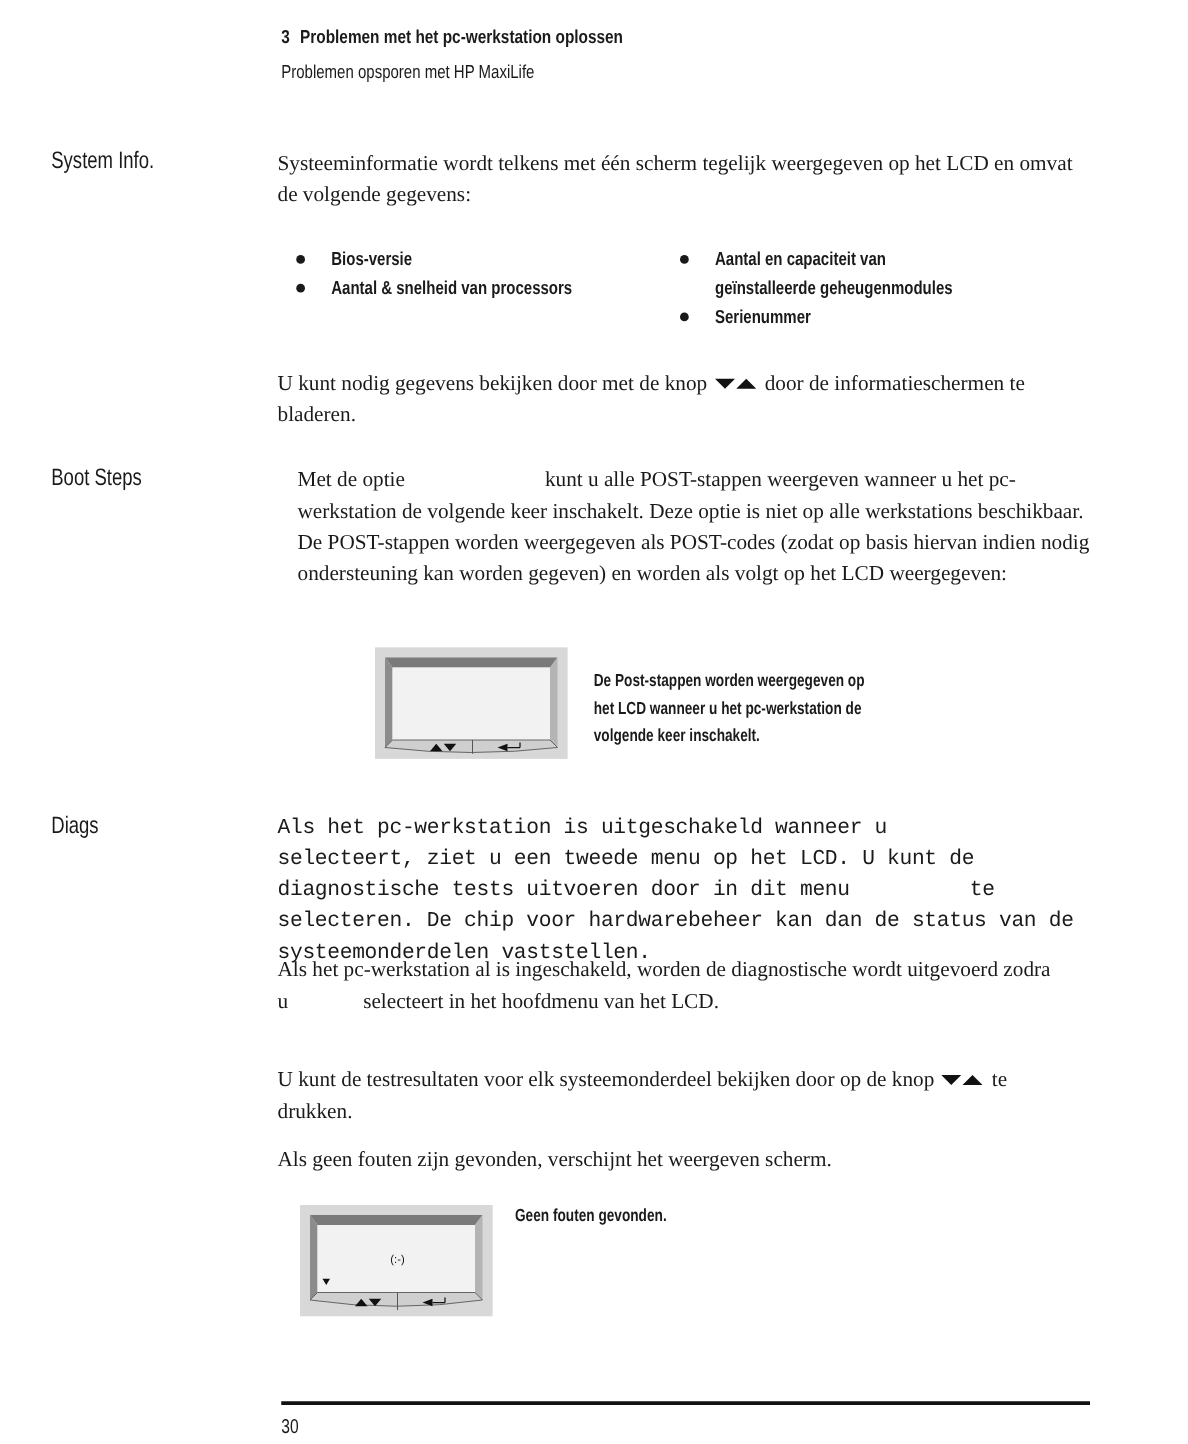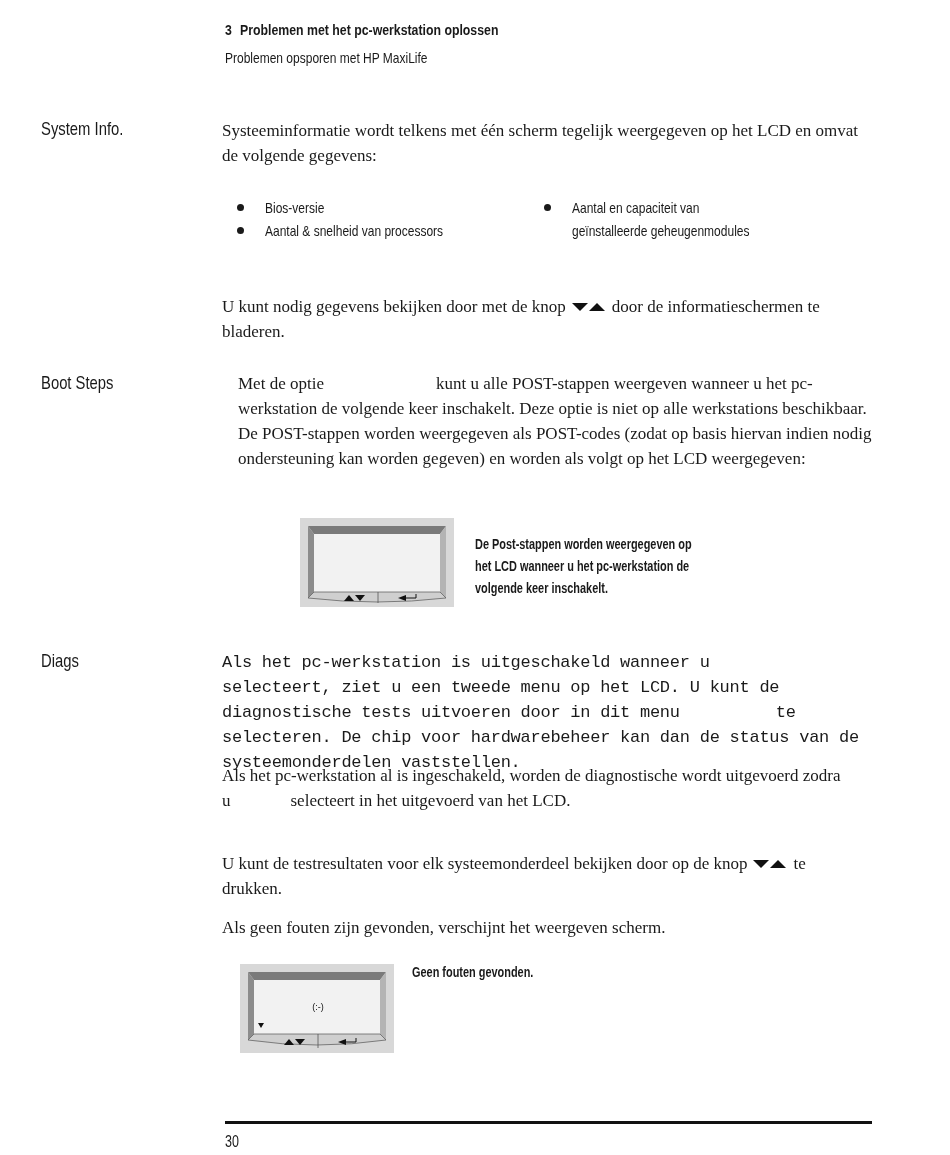--- a/index.html
+++ b/index.html
@@ -12,21 +12,21 @@
     .hdr-chapter .num { display: inline-block; margin-right: 10px; }
     .hdr-sub { left: 225px; top: 49px; font-size: 15px; transform: scaleX(0.8); white-space: nowrap; }
 
     .side { left: 41px; font-size: 19px; transform: scaleX(0.78); white-space: nowrap; }
 
     .para { left: 222px; width: 645px; font-size: 17px; line-height: 25px; }
     .para p { margin: 0; }
     .gap { display: inline-block; }
 
     .bullets { left: 225px; top: 196px; width: 620px; font-size: 15px; line-height: 23px; }
-    .bcol { position: absolute; top: 0; }
+    .bcol { position: absolute; top: 0; font-weight: bold; }
     .bitem { position: relative; padding-left: 40px; white-space: nowrap; }
     .bitem .dot { position: absolute; left: 12px; top: 8px; width: 7px; height: 7px; border-radius: 50%; background: #1a1a1a; }
     .bitem .txt { display: inline-block; transform: scaleX(0.8); transform-origin: left top; }
 
     .updown { display: inline-block; width: 34px; height: 12px; vertical-align: -1px; margin: 0 6px; }
 
     .lcd { background: #d7d7d7; }
     .lcd svg { display: block; }
 
     .caption { font-size: 14px; line-height: 22px; font-weight: bold; transform: scaleX(0.78); white-space: nowrap; }
@@ -48,20 +48,21 @@
 </div>
 
 <div class="abs bullets cond">
   <div class="bcol" style="left:0;">
     <div class="bitem"><span class="dot"></span><span class="txt">Bios-versie</span></div>
     <div class="bitem"><span class="dot"></span><span class="txt">Aantal &amp; snelheid van processors</span></div>
   </div>
   <div class="bcol" style="left:307px;">
     <div class="bitem"><span class="dot"></span><span class="txt">Aantal en capaciteit van</span></div>
     <div class="bitem"><span class="txt">geïnstalleerde geheugenmodules</span></div>
+    <div class="bitem"><span class="dot"></span><span class="txt">Serienummer</span></div>
   </div>
 </div>
 
 <div class="abs serif para" style="top:294px; width:600px;">
   <p><span>U kunt nodig gegevens bekijken door met de knop</span><svg class="updown" viewBox="0 0 34 12">
         <polygon points="0,2 16,2 8,10" fill="#111"></polygon>
         <polygon points="17,10 33,10 25,2" fill="#111"></polygon>
       </svg><span>door de informatieschermen te bladeren.</span></p>
 </div>
 
@@ -95,21 +96,21 @@
   <div>het LCD wanneer u het pc-werkstation de</div>
   <div>volgende keer inschakelt.</div>
 </div>
 
 <div class="abs cond side" style="top:650px;">Diags</div>
 <div class="abs serif para" style="top:650px;font-family:Liberation Mono, monospace;">
   <p style="letter-spacing:-0.25px;"><span>Als het pc-werkstation is uitgeschakeld wanneer u</span><span class="gap" style="width:58px;"></span><span>selecteert, ziet u een tweede menu op het LCD. U kunt de diagnostische tests uitvoeren door in dit menu</span><span class="gap" style="width:96px;"></span><span>te selecteren. De chip voor hardwarebeheer kan dan de status van de systeemonderdelen vaststellen.</span></p>
 </div>
 
 <div class="abs serif para" style="top:763px; width:620px;">
-  <p><span>Als het pc-werkstation al is ingeschakeld, worden de diagnostische wordt uitgevoerd zodra u</span><span class="gap" style="width:60px;"></span><span>selecteert in het uitgevoerd van het LCD.</span></p>
+  <p><span>Als het pc-werkstation al is ingeschakeld, worden de diagnostische wordt uitgevoerd zodra u</span><span class="gap" style="width:60px;"></span><span>selecteert in het hoofdmenu van het LCD.</span></p>
 </div>
 
 <div class="abs serif para" style="top:851px;">
   <p><span>U kunt de testresultaten voor elk systeemonderdeel bekijken door op de knop</span><svg class="updown" viewBox="0 0 34 12">
         <polygon points="0,2 16,2 8,10" fill="#111"></polygon>
         <polygon points="17,10 33,10 25,2" fill="#111"></polygon>
       </svg><span>te drukken.</span></p>
 </div>
 
 <div class="abs serif para" style="top:915px;">

